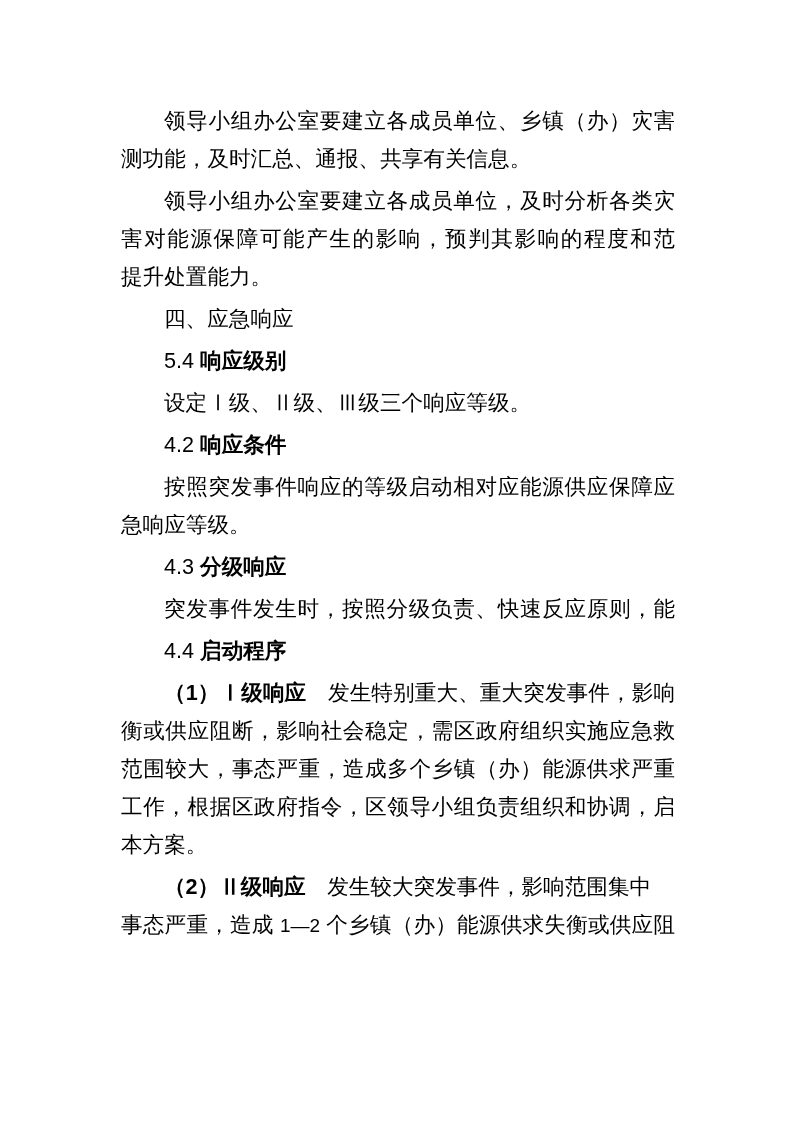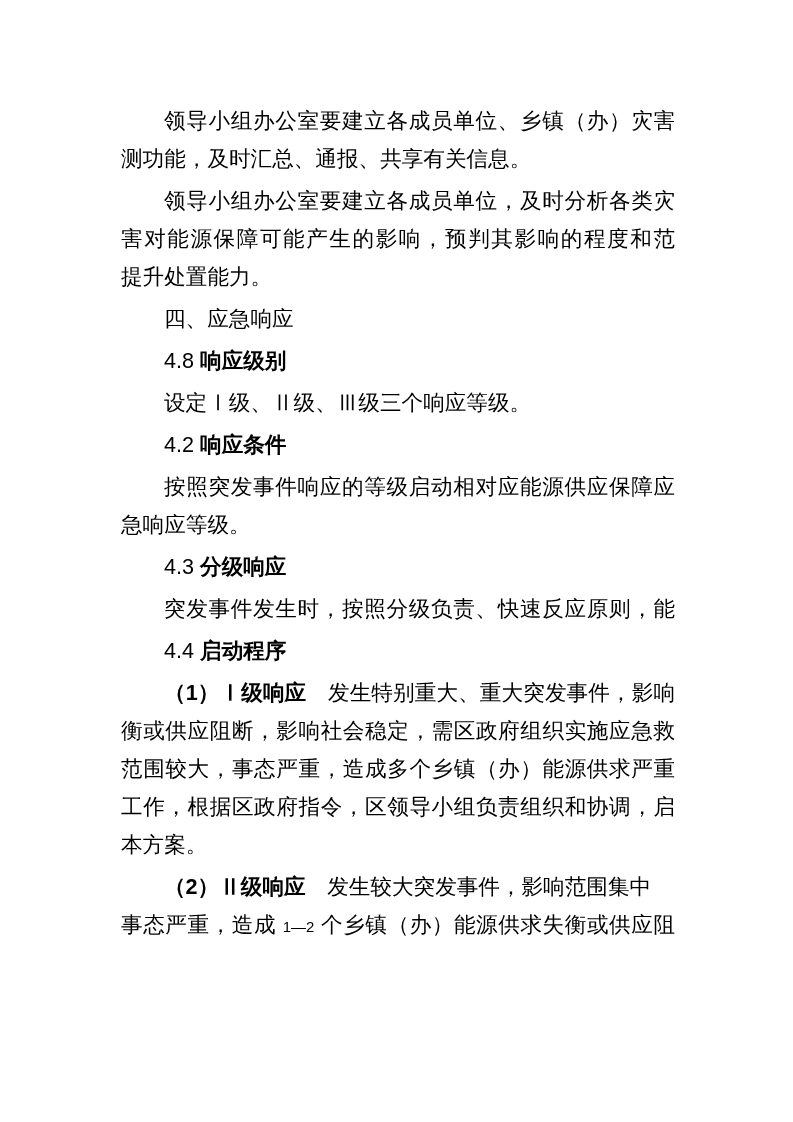--- a/index.html
+++ b/index.html
@@ -33,41 +33,41 @@
   }
   
   .line.j {
     text-align: justify;
     text-align-last: justify;
     text-justify: inter-ideograph;
   }
   
   .line.ind { padding-left: 43px; }
   .seg-b { font-weight: bold; }
-  .seg-small { font-size: 15px; }
+  .seg-small { font-size: 19px; }
 </style>
 </head>
 <body>
 
 <div class="page">
   <div class="content">
       <div class="block">
         <div class="line j ind"><span class="">领导小组办公室要建立各成员单位、乡镇（办）灾害预</span></div>
         <div class="line"><span class="">测功能，及时汇总、通报、共享有关信息。</span></div>
       </div>
       <div class="block">
         <div class="line j ind"><span class="">领导小组办公室要建立各成员单位，及时分析各类灾</span></div>
         <div class="line j"><span class="">害对能源保障可能产生的影响，预判其影响的程度和范围，</span></div>
         <div class="line"><span class="">提升处置能力。</span></div>
       </div>
       <div class="block">
         <div class="line ind"><span class="">四、应急响应</span></div>
       </div>
       <div class="block">
-        <div class="line ind"><span class="">4.8 </span><span class="seg-b ">响应级别</span></div>
+        <div class="line ind"><span class="">5.4 </span><span class="seg-b ">响应级别</span></div>
       </div>
       <div class="block">
         <div class="line ind"><span class="">设定Ⅰ级、Ⅱ级、Ⅲ级三个响应等级。</span></div>
       </div>
       <div class="block">
         <div class="line ind"><span class="">4.2 </span><span class="seg-b ">响应条件</span></div>
       </div>
       <div class="block">
         <div class="line j ind"><span class="">按照突发事件响应的等级启动相对应能源供应保障应</span></div>
         <div class="line"><span class="">急响应等级。</span></div>

